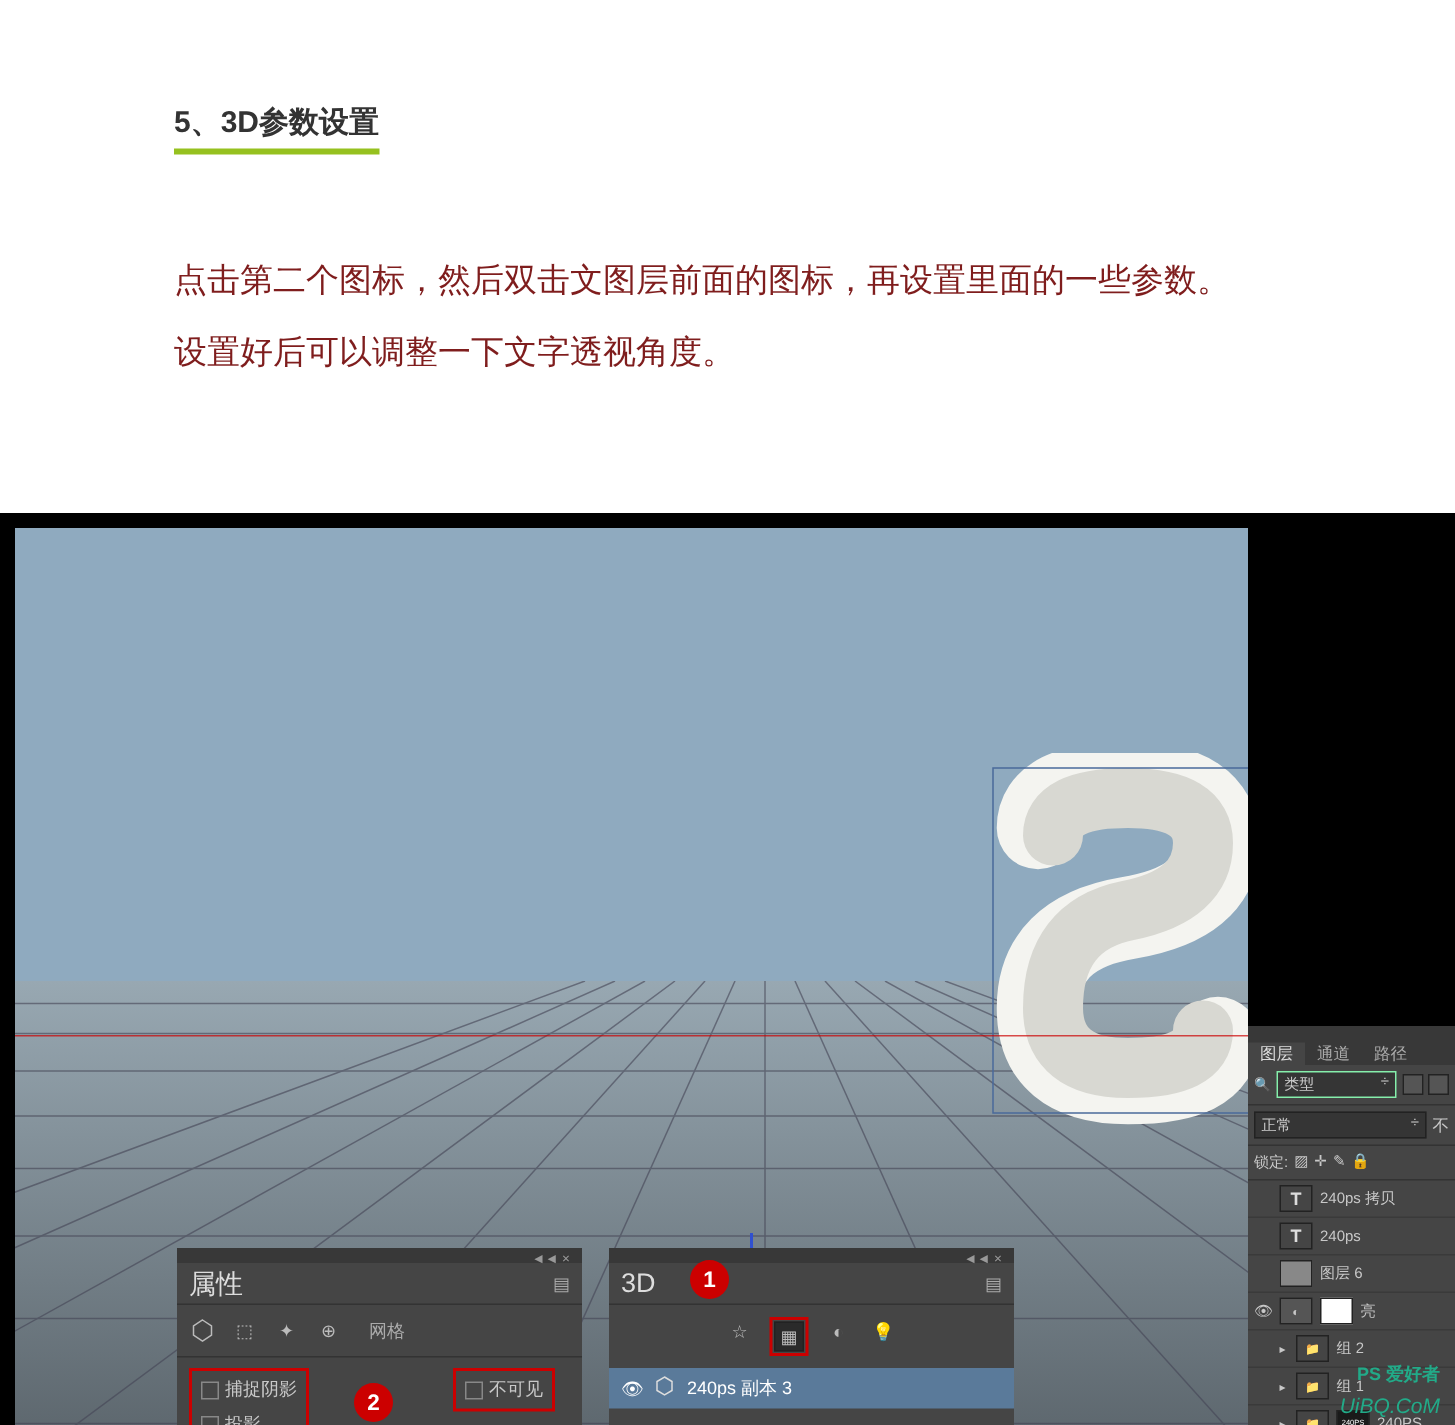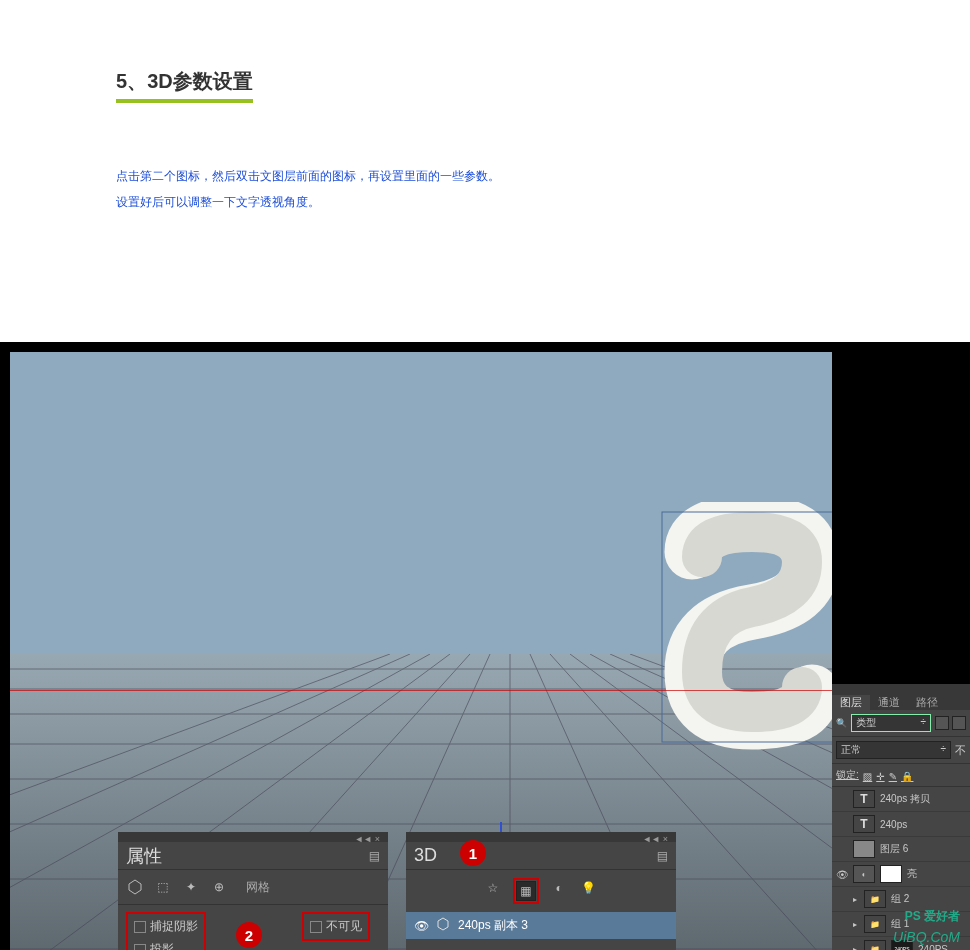--- a/index.html
+++ b/index.html
@@ -1,19 +1,19 @@
 <!DOCTYPE html>
 <html><head>
 <meta charset="utf-8">
 <style>
 * { margin: 0; padding: 0; box-sizing: border-box; }
 body { width: 970px; height: 950px; background: #fff; font-family: "Microsoft YaHei", sans-serif; overflow: hidden; position: relative; }
 .page-content { padding: 68px 68px 0; margin-left: 48px; }
 .section-title { font-size: 20px; font-weight: bold; color: #333; border-bottom: 4px solid #96c11f; display: inline-block; padding-bottom: 4px; margin-bottom: 60px; }
-.body-text { font-size: 12px; color: #1d4ed8; line-height: 2.2; }
+.body-text { font-size: 22px; color: #7f1d1d; line-height: 2.2; }
 .ps-area { position: absolute; left: 0; top: 342px; width: 970px; height: 608px; background: #000; }
 .viewport { position: absolute; left: 10px; top: 10px; width: 822px; height: 598px; background: #8faabf; overflow: hidden; }
 .ground { position: absolute; left: -200px; top: 302px; width: 1400px; height: 400px; }
 .ground svg { width: 100%; height: 100%; }
 .letter-s { position: absolute; right: -20px; top: 150px; width: 200px; height: 250px; }
 .red-line-h { position: absolute; left: 0; top: 338px; width: 100%; height: 1px; background: #c00; opacity: 0.7; }
 .v-line { position: absolute; left: 490px; top: 470px; width: 2px; height: 130px; background: #3050d0; }
 .properties-panel { position: absolute; left: 118px; top: 490px; width: 270px; height: 400px; background: #454545; color: #c8c8c8; font-size: 12px; z-index: 10; }
 .threed-panel { position: absolute; left: 406px; top: 490px; width: 270px; height: 400px; background: #454545; color: #c8c8c8; font-size: 12px; z-index: 10; }
 .panel-top { height: 10px; background: #383838; position: relative; }
@@ -42,21 +42,21 @@
 .layers-panel { position: absolute; right: 0; top: 342px; width: 138px; height: 608px; background: #454545; color: #c8c8c8; font-size: 11px; overflow: hidden; }
 .layers-tabs { display: flex; background: #383838; height: 26px; align-items: flex-end; }
 .layers-tab { padding: 0 8px; color: #aaa; font-size: 11px; }
 .layers-tab.active { background: #454545; color: #ddd; }
 .layers-filter { display: flex; align-items: center; padding: 4px; gap: 4px; border-bottom: 1px solid #333; }
 .filter-select { background: #353535; border: 1px solid #86efac; padding: 1px 4px; font-size: 10px; color: #ccc; flex: 1; display: flex; justify-content: space-between; }
 .filter-icons { display: flex; gap: 3px; }
 .filter-icon { width: 14px; height: 14px; border: 1px solid #222; background: #555; }
 .blend-row { display: flex; align-items: center; padding: 4px; gap: 4px; border-bottom: 1px solid #333; }
 .blend-select { background: #353535; border: 1px solid #222; padding: 1px 4px; font-size: 10px; color: #ccc; flex: 1; display: flex; justify-content: space-between; }
-.lock-row { display: flex; align-items: flex-end; padding: 4px; gap: 4px; border-bottom: 1px solid #333; font-size: 10px; text-decoration: underline; }
+.lock-row { display: flex; align-items: flex-start; padding: 4px; gap: 4px; border-bottom: 1px solid #333; font-size: 10px; }
 .lock-icons { display: flex; gap: 4px; }
 .layer-list { }
 .layer-row { display: flex; align-items: center; padding: 3px 4px; gap: 5px; border-bottom: 1px solid #3a3a3a; min-height: 24px; }
 .layer-row .eye { width: 12px; font-size: 10px; }
 .layer-row .th { width: 22px; height: 18px; background: #888; border: 1px solid #222; flex-shrink: 0; display: flex; align-items: center; justify-content: center; font-size: 8px; }
 .layer-row .th.t-icon { background: #454545; color: #ddd; font-size: 12px; font-weight: bold; }
 .layer-row .th.folder { background: #454545; }
 .layer-row .th.white { background: #fff; }
 .layer-row .th.logo240 { background: #1a1a1a; color: #fff; font-size: 5px; }
 .layer-row .nm { font-size: 10px; white-space: nowrap; overflow: hidden; }

